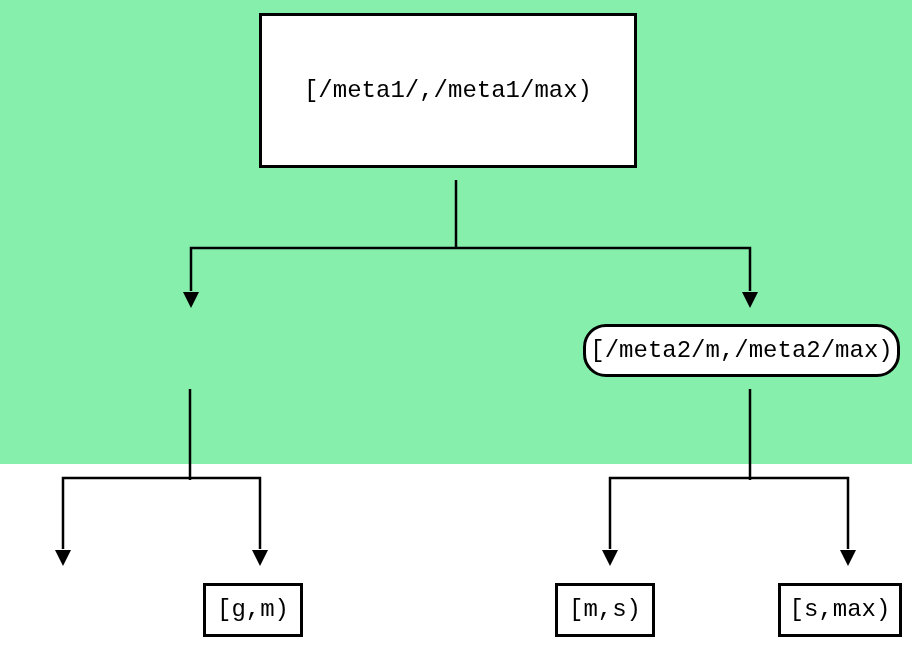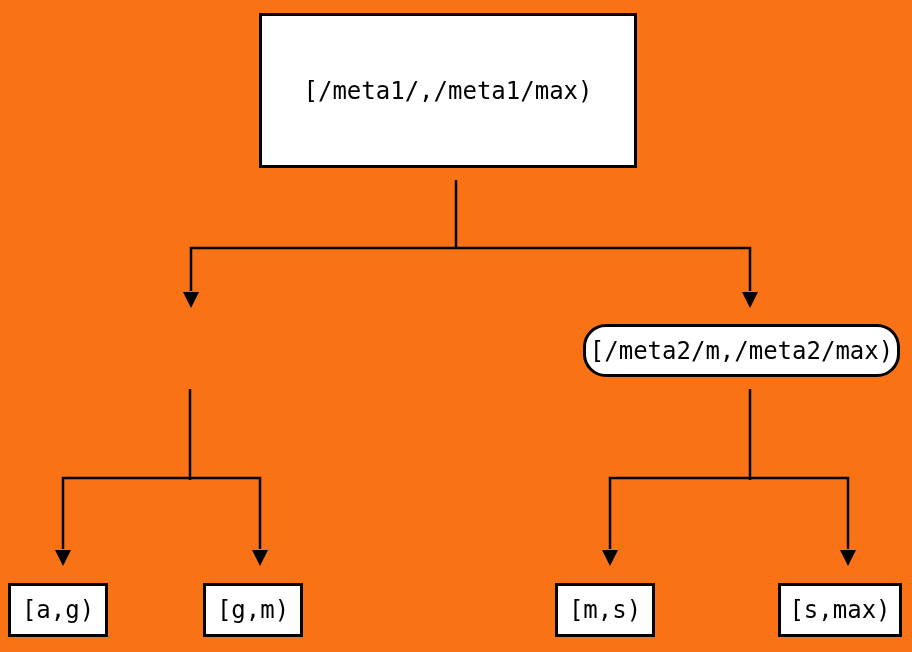--- a/index.html
+++ b/index.html
@@ -2,21 +2,21 @@
 <html><head>
 <meta charset="utf-8">
 <style>
   * { margin: 0; padding: 0; box-sizing: border-box; }
   html, body { background: #ffffff; }
   body {
     width: 912px; height: 652px; overflow: hidden;
     font-family: "DejaVu Sans Mono", "Liberation Mono", monospace;
   }
   .canvas {
-    position: relative; width: 912px; height: 652px; background: #f97316;
+    position: relative; width: 912px; height: 464px; background: #86efac; font-family: Liberation Mono, monospace;
   }
   .edges { position: absolute; left: 0; top: 0; width: 912px; height: 652px; }
   .ln { fill: none; stroke: #000000; stroke-width: 2.5; }
   .arw { fill: #000000; stroke: none; }
   .node {
     position: absolute; border: 3px solid #000000; background: #ffffff;
     display: flex; align-items: center; justify-content: center;
     font-size: 24px; line-height: 1; color: #000000; white-space: nowrap;
   }
   .node span { display: block; }
@@ -60,23 +60,20 @@
 
   <div class="node" id="n-root">
     <span>[/meta1/,/meta1/max)</span>
   </div>
 
 
   <div class="node" id="n-mr">
     <span>[/meta2/m,/meta2/max)</span>
   </div>
 
-  <div class="node" id="n-ag">
-    <span>[a,g)</span>
-  </div>
 
   <div class="node" id="n-ms">
     <span>[m,s)</span>
   </div>
 
   <div class="node" id="n-gm">
     <span>[g,m)</span>
   </div>
 
   <div class="node" id="n-smax">

